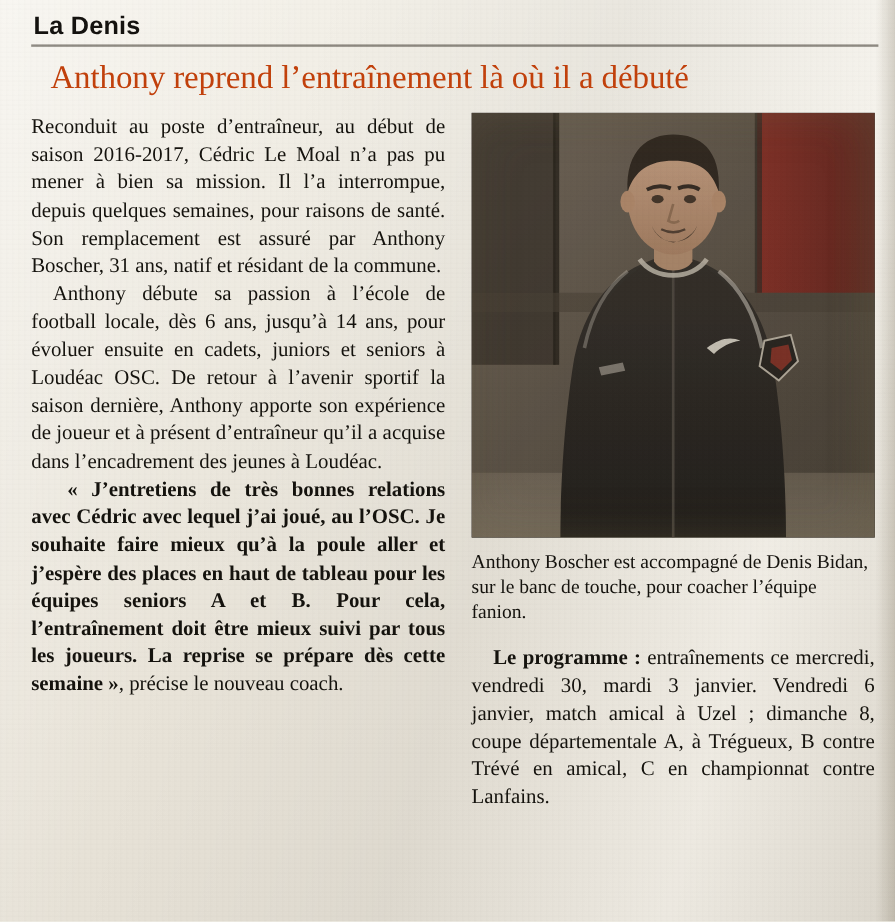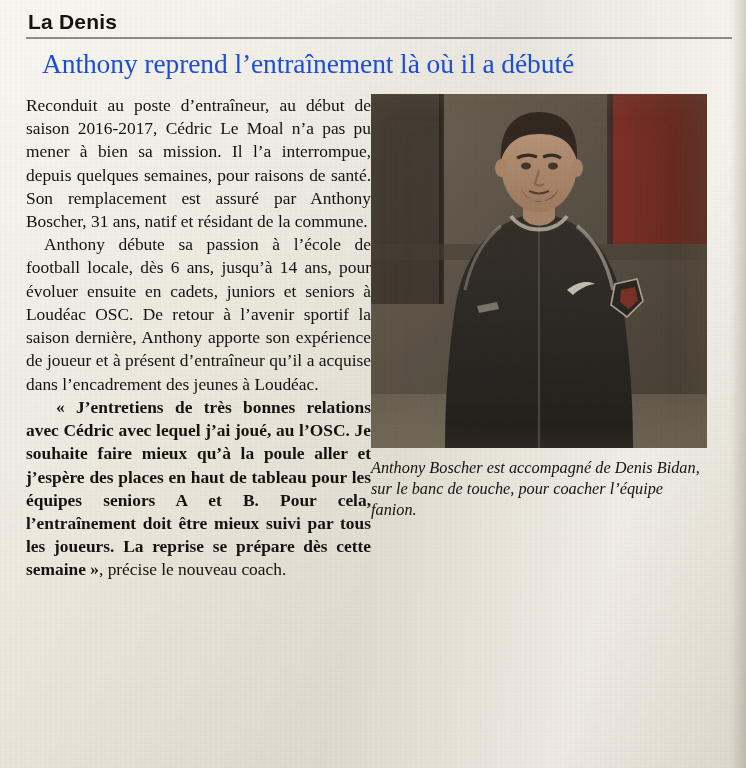--- a/index.html
+++ b/index.html
@@ -55,27 +55,28 @@
     opacity: .55;
     margin: 3px 0 10px 0;
     width: 100%;
   }
   .headline {
     font-family: "Liberation Serif", serif;
     font-size: 27.5px;
     line-height: 1.12;
     font-weight: normal;
     margin: 0 0 14px 16px;
-    color: #1d4ed8;
+    color: #c2410c;
     letter-spacing: -0.1px;
   }
 
   
   .cols {
     display: flex;
+    gap: 22px;
     align-items: flex-start;
   }
   .col-left {
     width: 345px;
     flex: 0 0 345px;
   }
   .col-right {
     width: 336px;
     flex: 0 0 336px;
   }
@@ -96,21 +97,20 @@
     width: 336px;
     height: 354px;
     position: relative;
     overflow: hidden;
     background: #2a2723;
     margin-bottom: 9px;
   }
   .photo svg { display: block; }
   .caption {
     font-family: "Liberation Serif", serif;
-    font-style: italic;
     font-size: 16.3px;
     line-height: 1.3;
     color: #15130e;
     margin-bottom: 16px;
   }
   .prog {
     font-size: 17.4px;
     line-height: 1.335;
     text-align: justify;
     text-indent: 18px;
@@ -232,19 +232,20 @@
           <ellipse cx="206" cy="74" rx="6" ry="9" fill="#b68c6d"></ellipse>
 
           <rect x="0" y="0" width="336" height="354" fill="#7a6f55" opacity="0.13"></rect>
           <rect x="0" y="0" width="336" height="354" fill="url(#wall)" opacity="0.06"></rect>
         </svg>
         <div class="vignette"></div>
       </div>
 
       <div class="caption">Anthony Boscher est accompagné de Denis Bidan, sur le banc de touche, pour coacher l’équipe fanion.</div>
 
+      <p class="prog"><b>Le programme :</b><span> entraînements ce mercredi, vendredi 30, mardi 3 janvier. Vendredi 6 janvier, match amical à Uzel ; dimanche 8, coupe départementale A, à Trégueux, B contre Trévé en amical, C en championnat contre Lanfains.</span></p>
 
     </div>
   </div>
 </div>
 
 <div class="grain"></div>
 <div class="edge-right"></div>
 
 </body></html>

